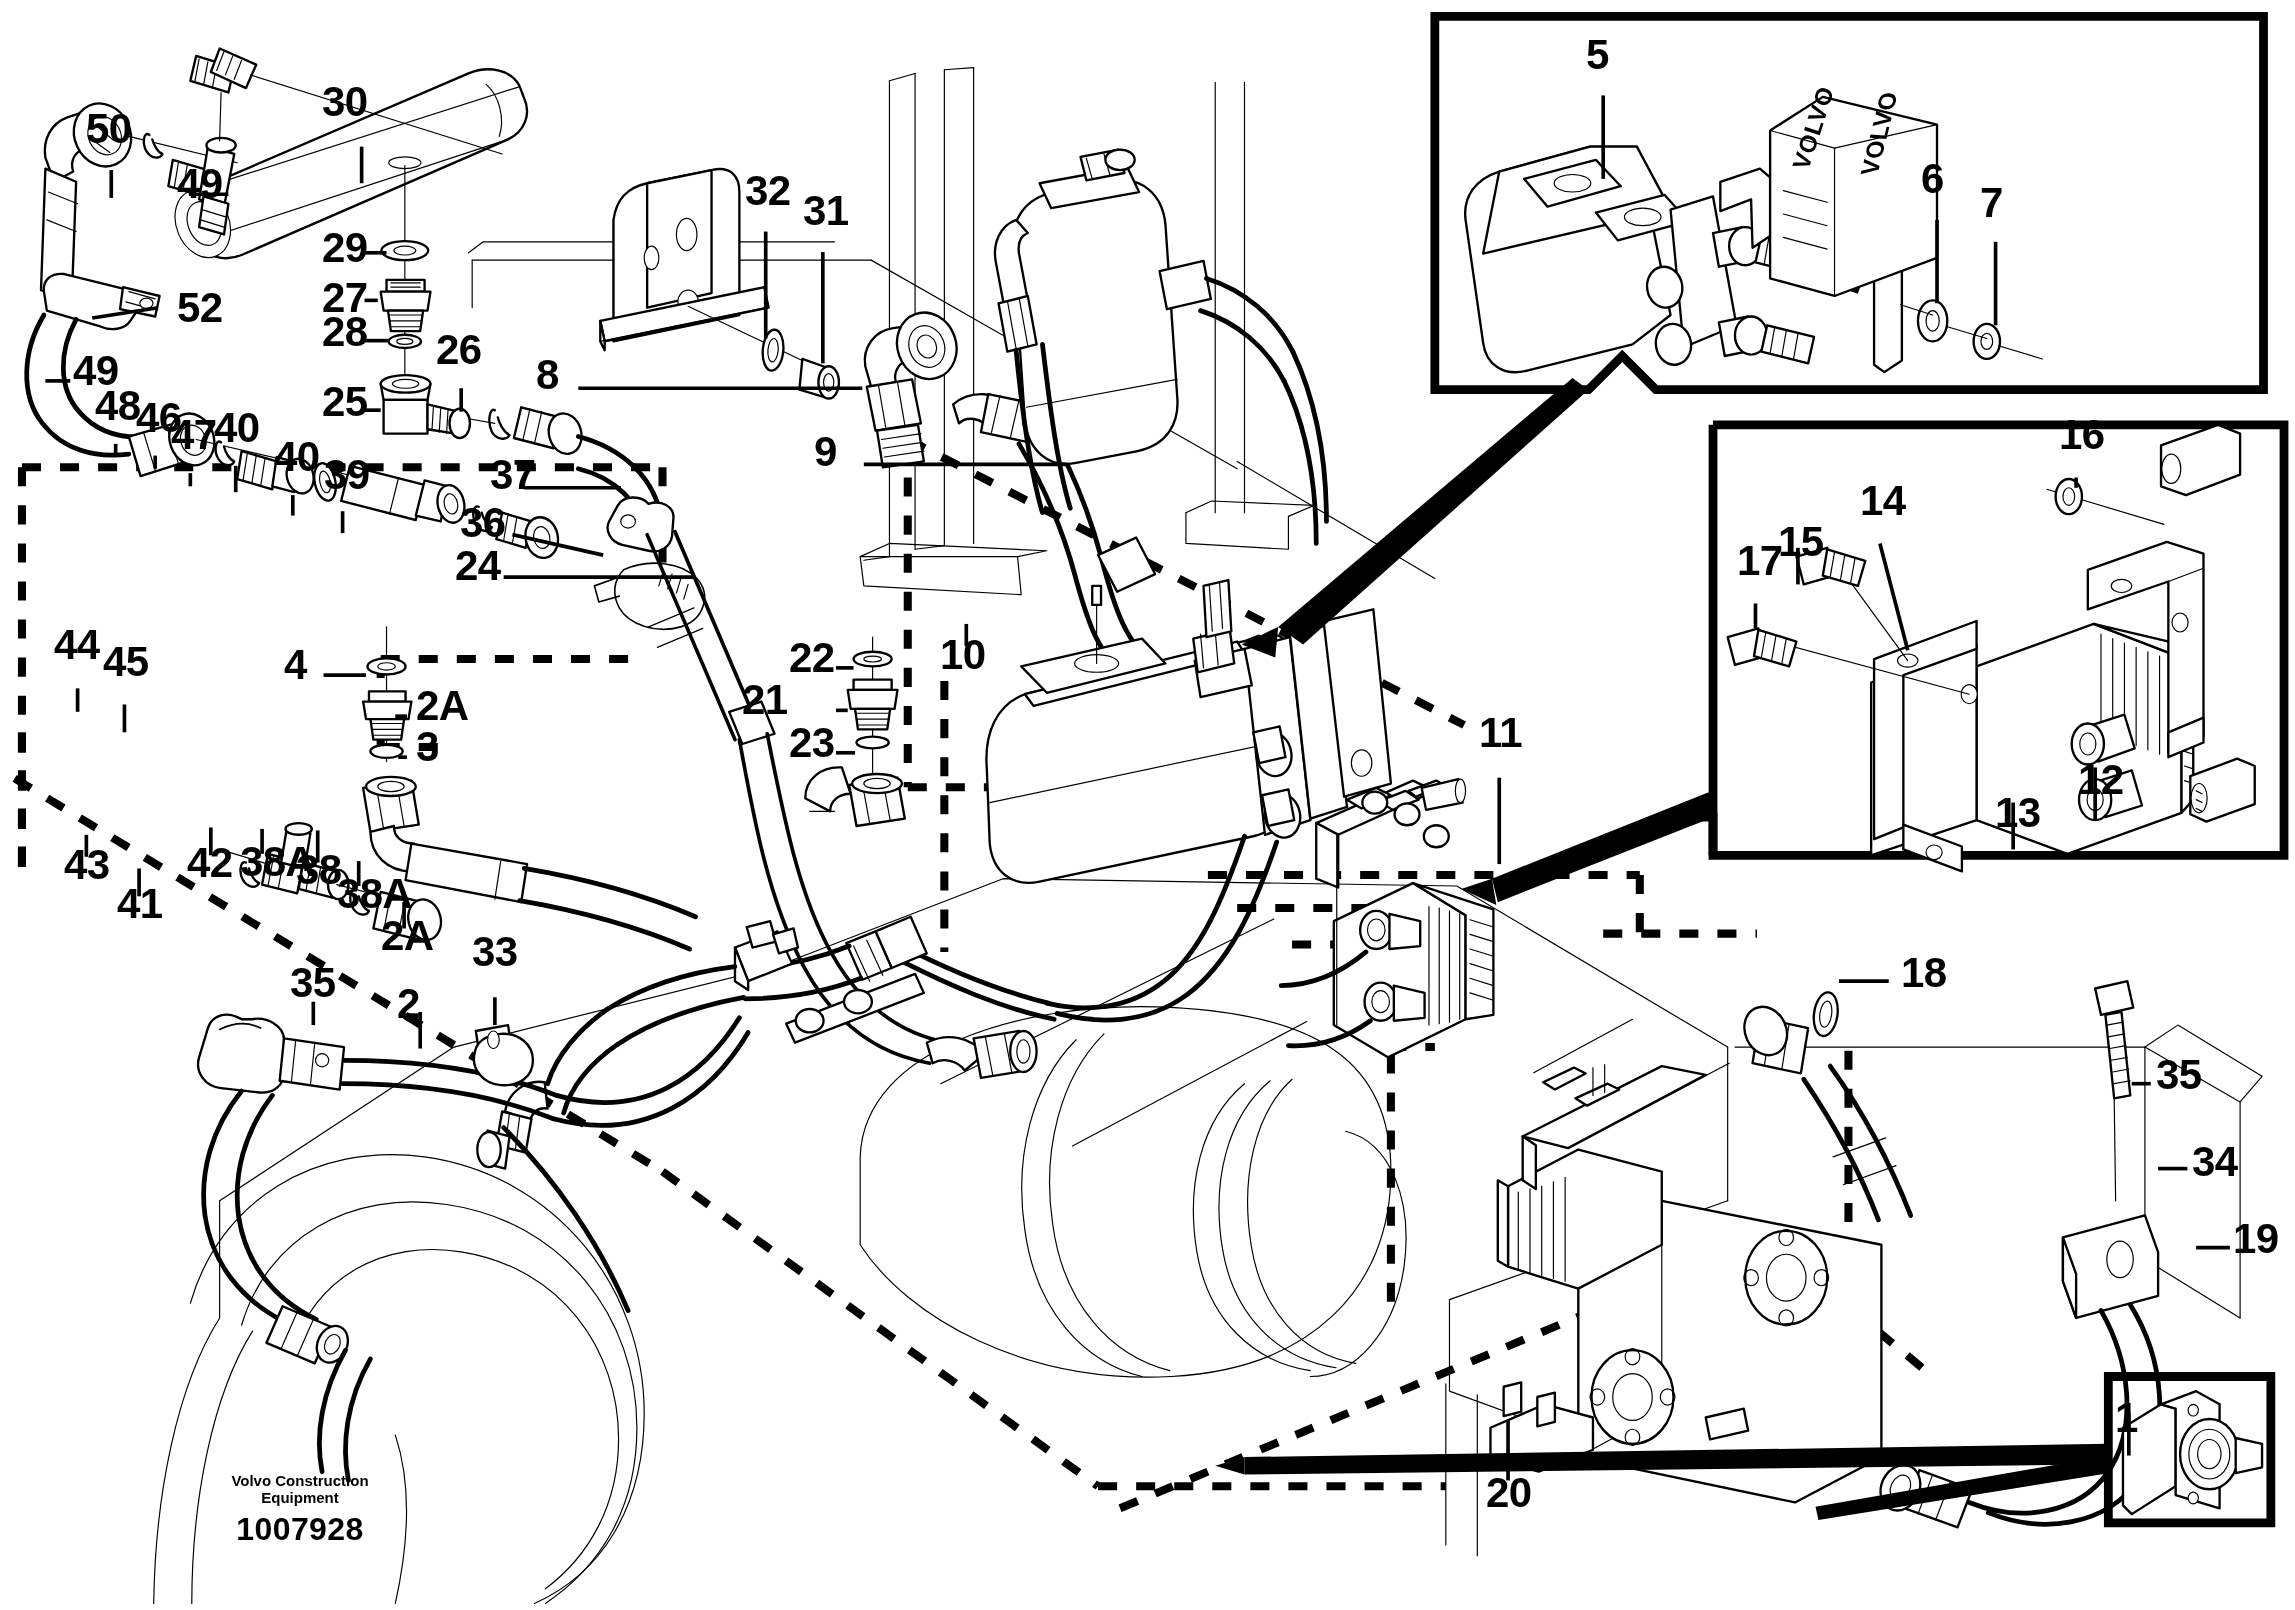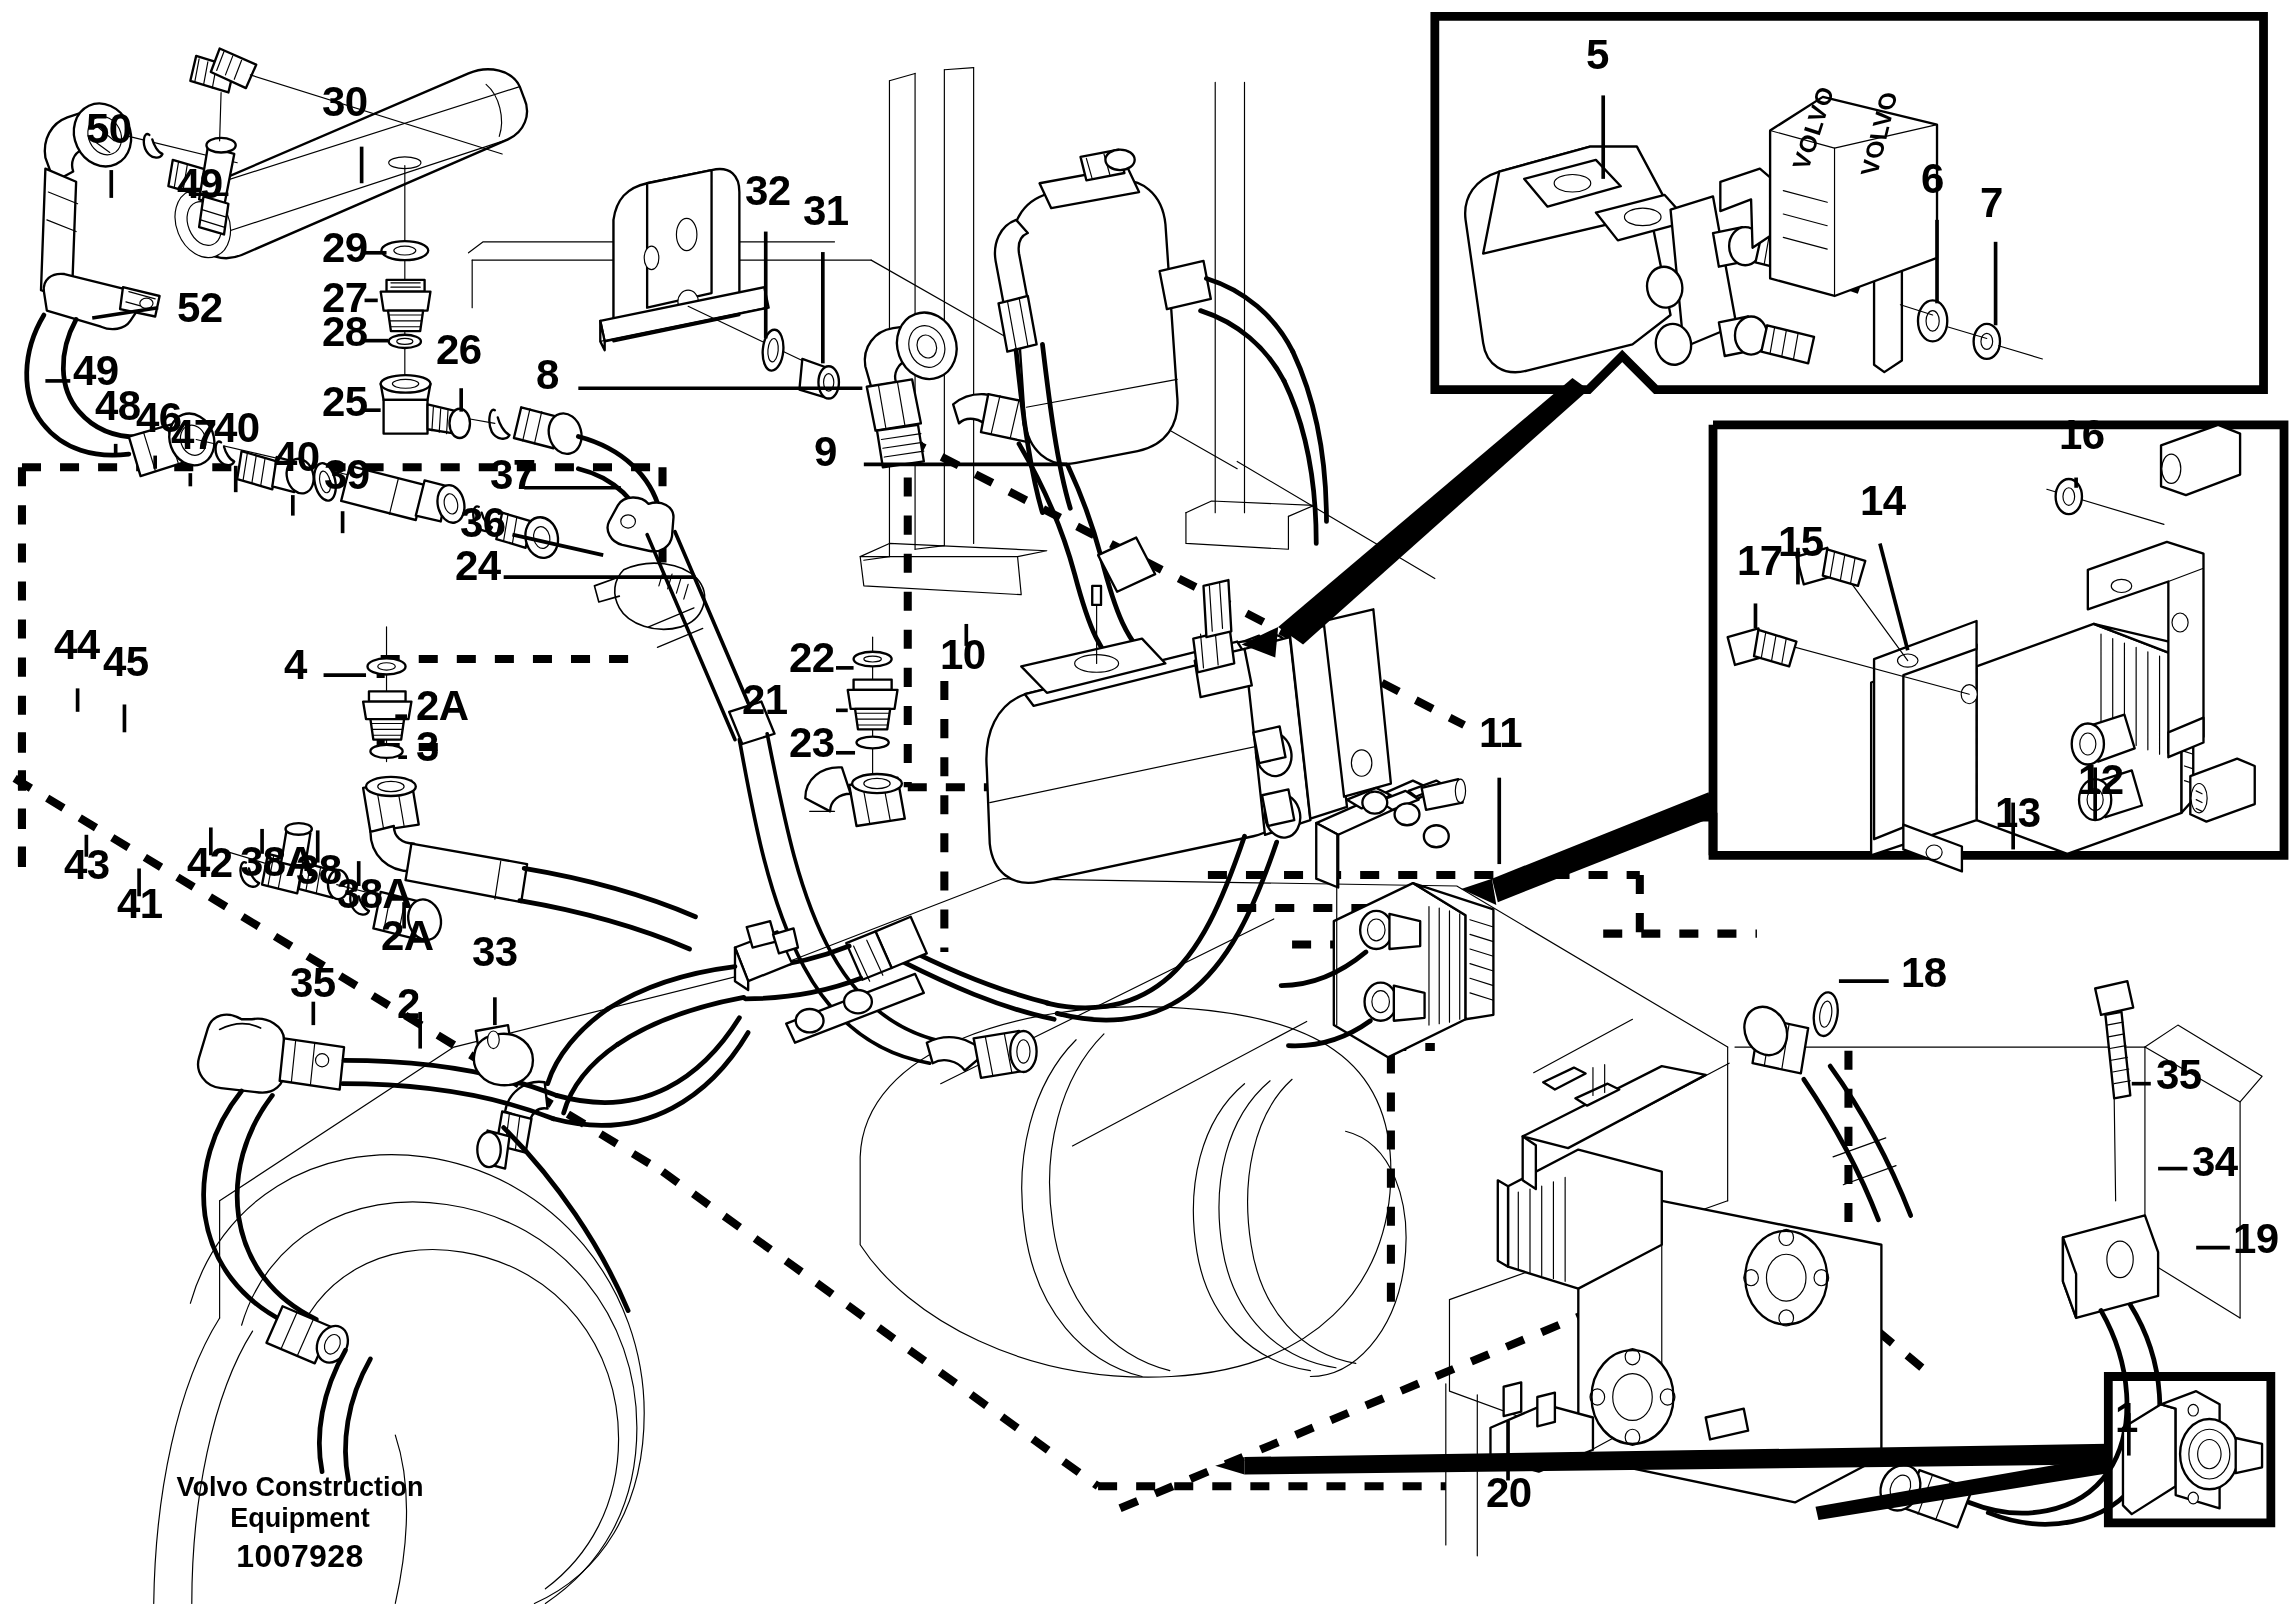--- a/index.html
+++ b/index.html
@@ -30,21 +30,21 @@
   #footer{
     position:absolute;
     left:168px;top:1472px;
     width:264px;
     text-align:center;
     color:#000;
   }
   #footer .brand{
     font-family:"Liberation Sans",sans-serif;
     font-weight:bold;
-    font-size:27px;
+    font-size:15px;
     line-height:1.15;
   }
   #footer .docnum{
     font-family:"Liberation Sans",sans-serif;
     font-weight:bold;
     font-size:32px;
     margin-top:4.4px;
     letter-spacing:0.4px;
   }
   .volvo-box-text{

